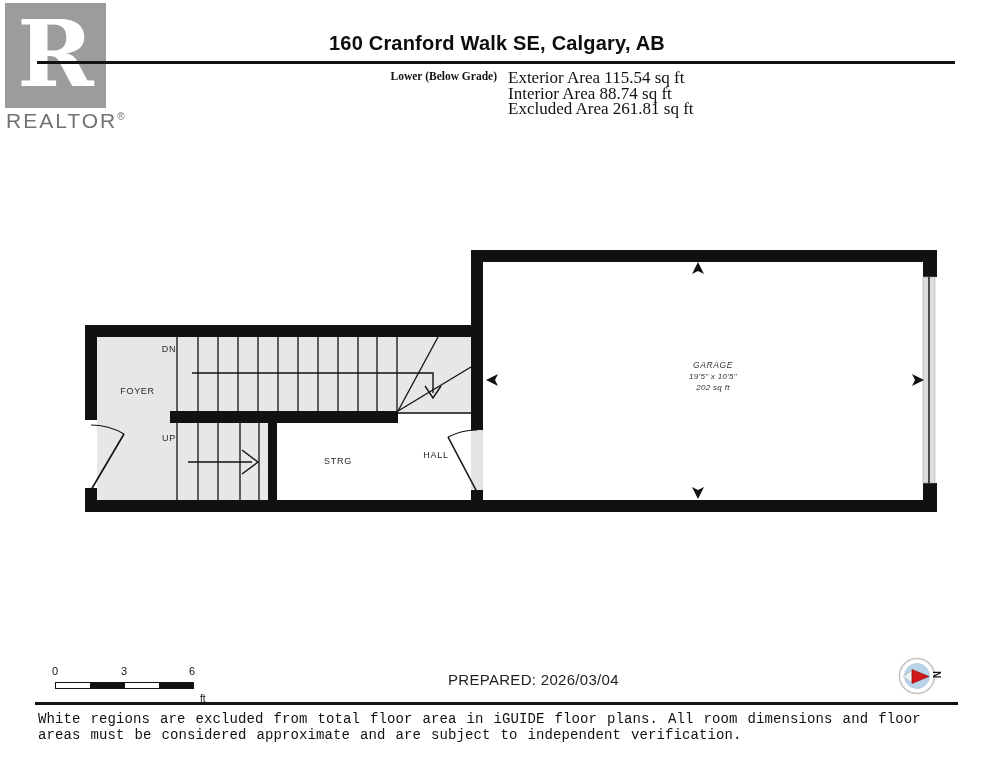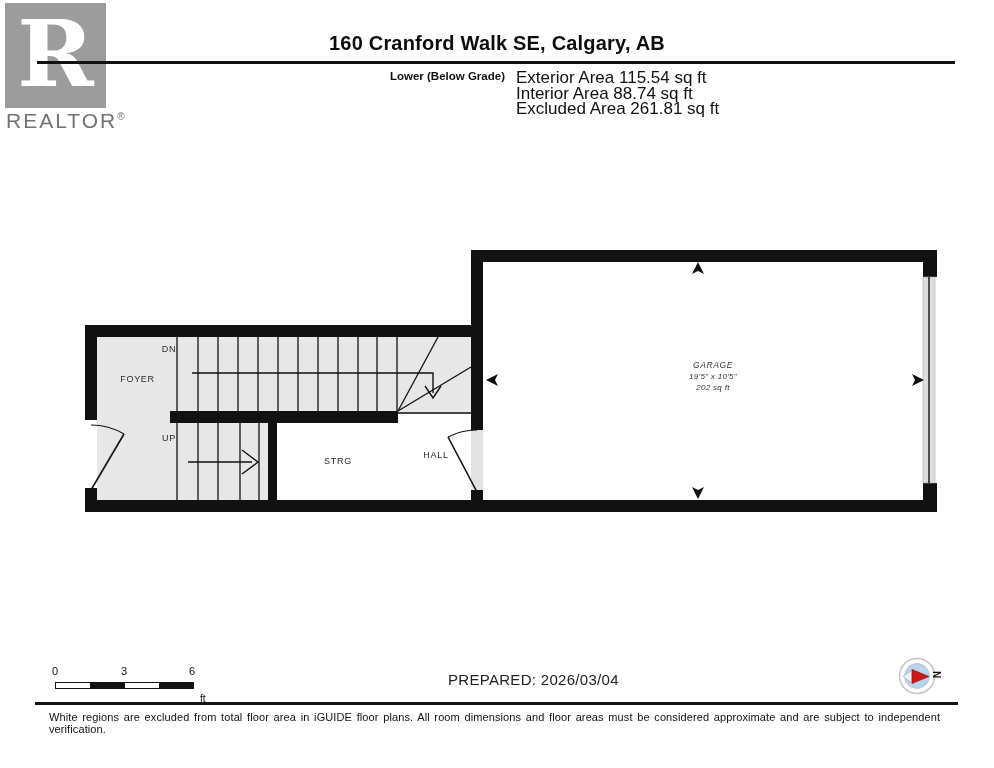--- a/index.html
+++ b/index.html
@@ -10,21 +10,21 @@
   .logo-box { position:absolute; left:5px; top:3px; width:101px; height:105px;
     background:#9c9c9c; z-index:1; text-align:center; }
   .logo-r { font-family:"DejaVu Serif", serif; font-weight:bold; font-size:92px;
     line-height:103px; color:#fff; }
   .logo-word { position:absolute; left:6px; top:109px; width:130px; color:#737373;
     font-size:21px; letter-spacing:2px; font-weight:400; }
   .logo-reg { font-size:10px; vertical-align:super; }
   .page-title { position:absolute; left:0; top:32px; width:994px; text-align:center;
     font-size:20px; font-weight:bold; color:#0d0d0d; letter-spacing:0.2px; z-index:2; }
   .divider { position:absolute; left:37px; top:61px; width:918px; height:3px; background:#121212; z-index:3; }
-  .level-row { position:absolute; left:8px; top:70px; width:834px; display:flex; z-index:2; }
+  .level-row { position:absolute; left:0; top:70px; width:834px; display:flex; z-index:2;font-family:Liberation Serif, serif; }
   .level-name { width:497px; text-align:right; font-weight:bold; font-size:11.5px; color:#111; }
   .level-areas { margin-left:11px; font-size:17px; color:#111; }
   .level-areas div { line-height:15.5px; }
 
   
   .room-label { position:absolute; font-size:9px; letter-spacing:0.7px; color:#2a2a2a;
     text-align:center; white-space:nowrap; z-index:4; }
   .garage-label { position:absolute; left:643px; top:360px; width:140px; text-align:center;
     color:#333; z-index:4;font-style:italic; }
   .garage-label .g-name { font-size:8.5px; letter-spacing:0.6px; line-height:11px; }
@@ -39,22 +39,22 @@
   .scale-bar { position:absolute; left:0; top:17px; width:139px; height:7px;
     border:1px solid #111; display:flex; }
   .scale-bar span { flex:1; }
   .seg-w { background:#fff; } .seg-b { background:#111; }
   .scale-unit { position:absolute; left:145px; top:16px; font-size:10px; color:#111;margin-top:12px; }
   .prepared { position:absolute; left:448px; top:671px; font-size:15px; color:#222; letter-spacing:0.3px; z-index:2; }
   .compass { position:absolute; left:896px; top:656px; z-index:2; }
   .compass-n { position:absolute; left:933px; top:669px; font-size:10px; font-weight:bold; color:#111;
     transform:rotate(90deg); z-index:2; }
   .bottom-line { position:absolute; left:35px; top:702px; width:923px; height:3px; background:#121212; }
-  .disclaimer { position:absolute; left:49px; top:711px; width:930px; font-size:11px; color:#111;
-    word-spacing:1.5px; letter-spacing:0.1px; }
+  .disclaimer { position:absolute; left:38px; top:711px; width:930px; font-size:14px; color:#111;
+    word-spacing:1.5px; letter-spacing:0.1px;font-family:Liberation Mono, monospace; }
 </style>
 </head>
 <body>
 
 <div id="page">
 
   <div class="logo-box">
     <div class="logo-r">R</div>
   </div>
   <div class="logo-word"><span>REALTOR</span><span class="logo-reg">®</span></div>
@@ -149,21 +149,21 @@
 
     <g fill="#111">
       <path d="M698 262 L692 274 L698 271 L704 274 Z"></path>
       <path d="M698 499 L692 487 L698 490 L704 487 Z"></path>
       <path d="M486 380 L498 374 L495 380 L498 386 Z"></path>
       <path d="M924 380 L912 374 L915 380 L912 386 Z"></path>
     </g>
   </svg>
 
   <div class="room-label" style="left:157px; top:344px; width:24px;">DN</div>
-  <div class="room-label" style="left:110px; top:374px; width:55px;">FOYER</div>
+  <div class="room-label" style="left:110px; top:386px; width:55px;">FOYER</div>
   <div class="room-label" style="left:157px; top:433px; width:24px;">UP</div>
   <div class="room-label" style="left:313px; top:456px; width:50px;">STRG</div>
   <div class="room-label" style="left:411px; top:450px; width:50px;">HALL</div>
   <div class="garage-label">
     <div class="g-name">GARAGE</div>
     <div class="g-dims">19'5" x 10'5"</div>
     <div class="g-area">202 sq ft</div>
   </div>
 
   <div class="scale">

